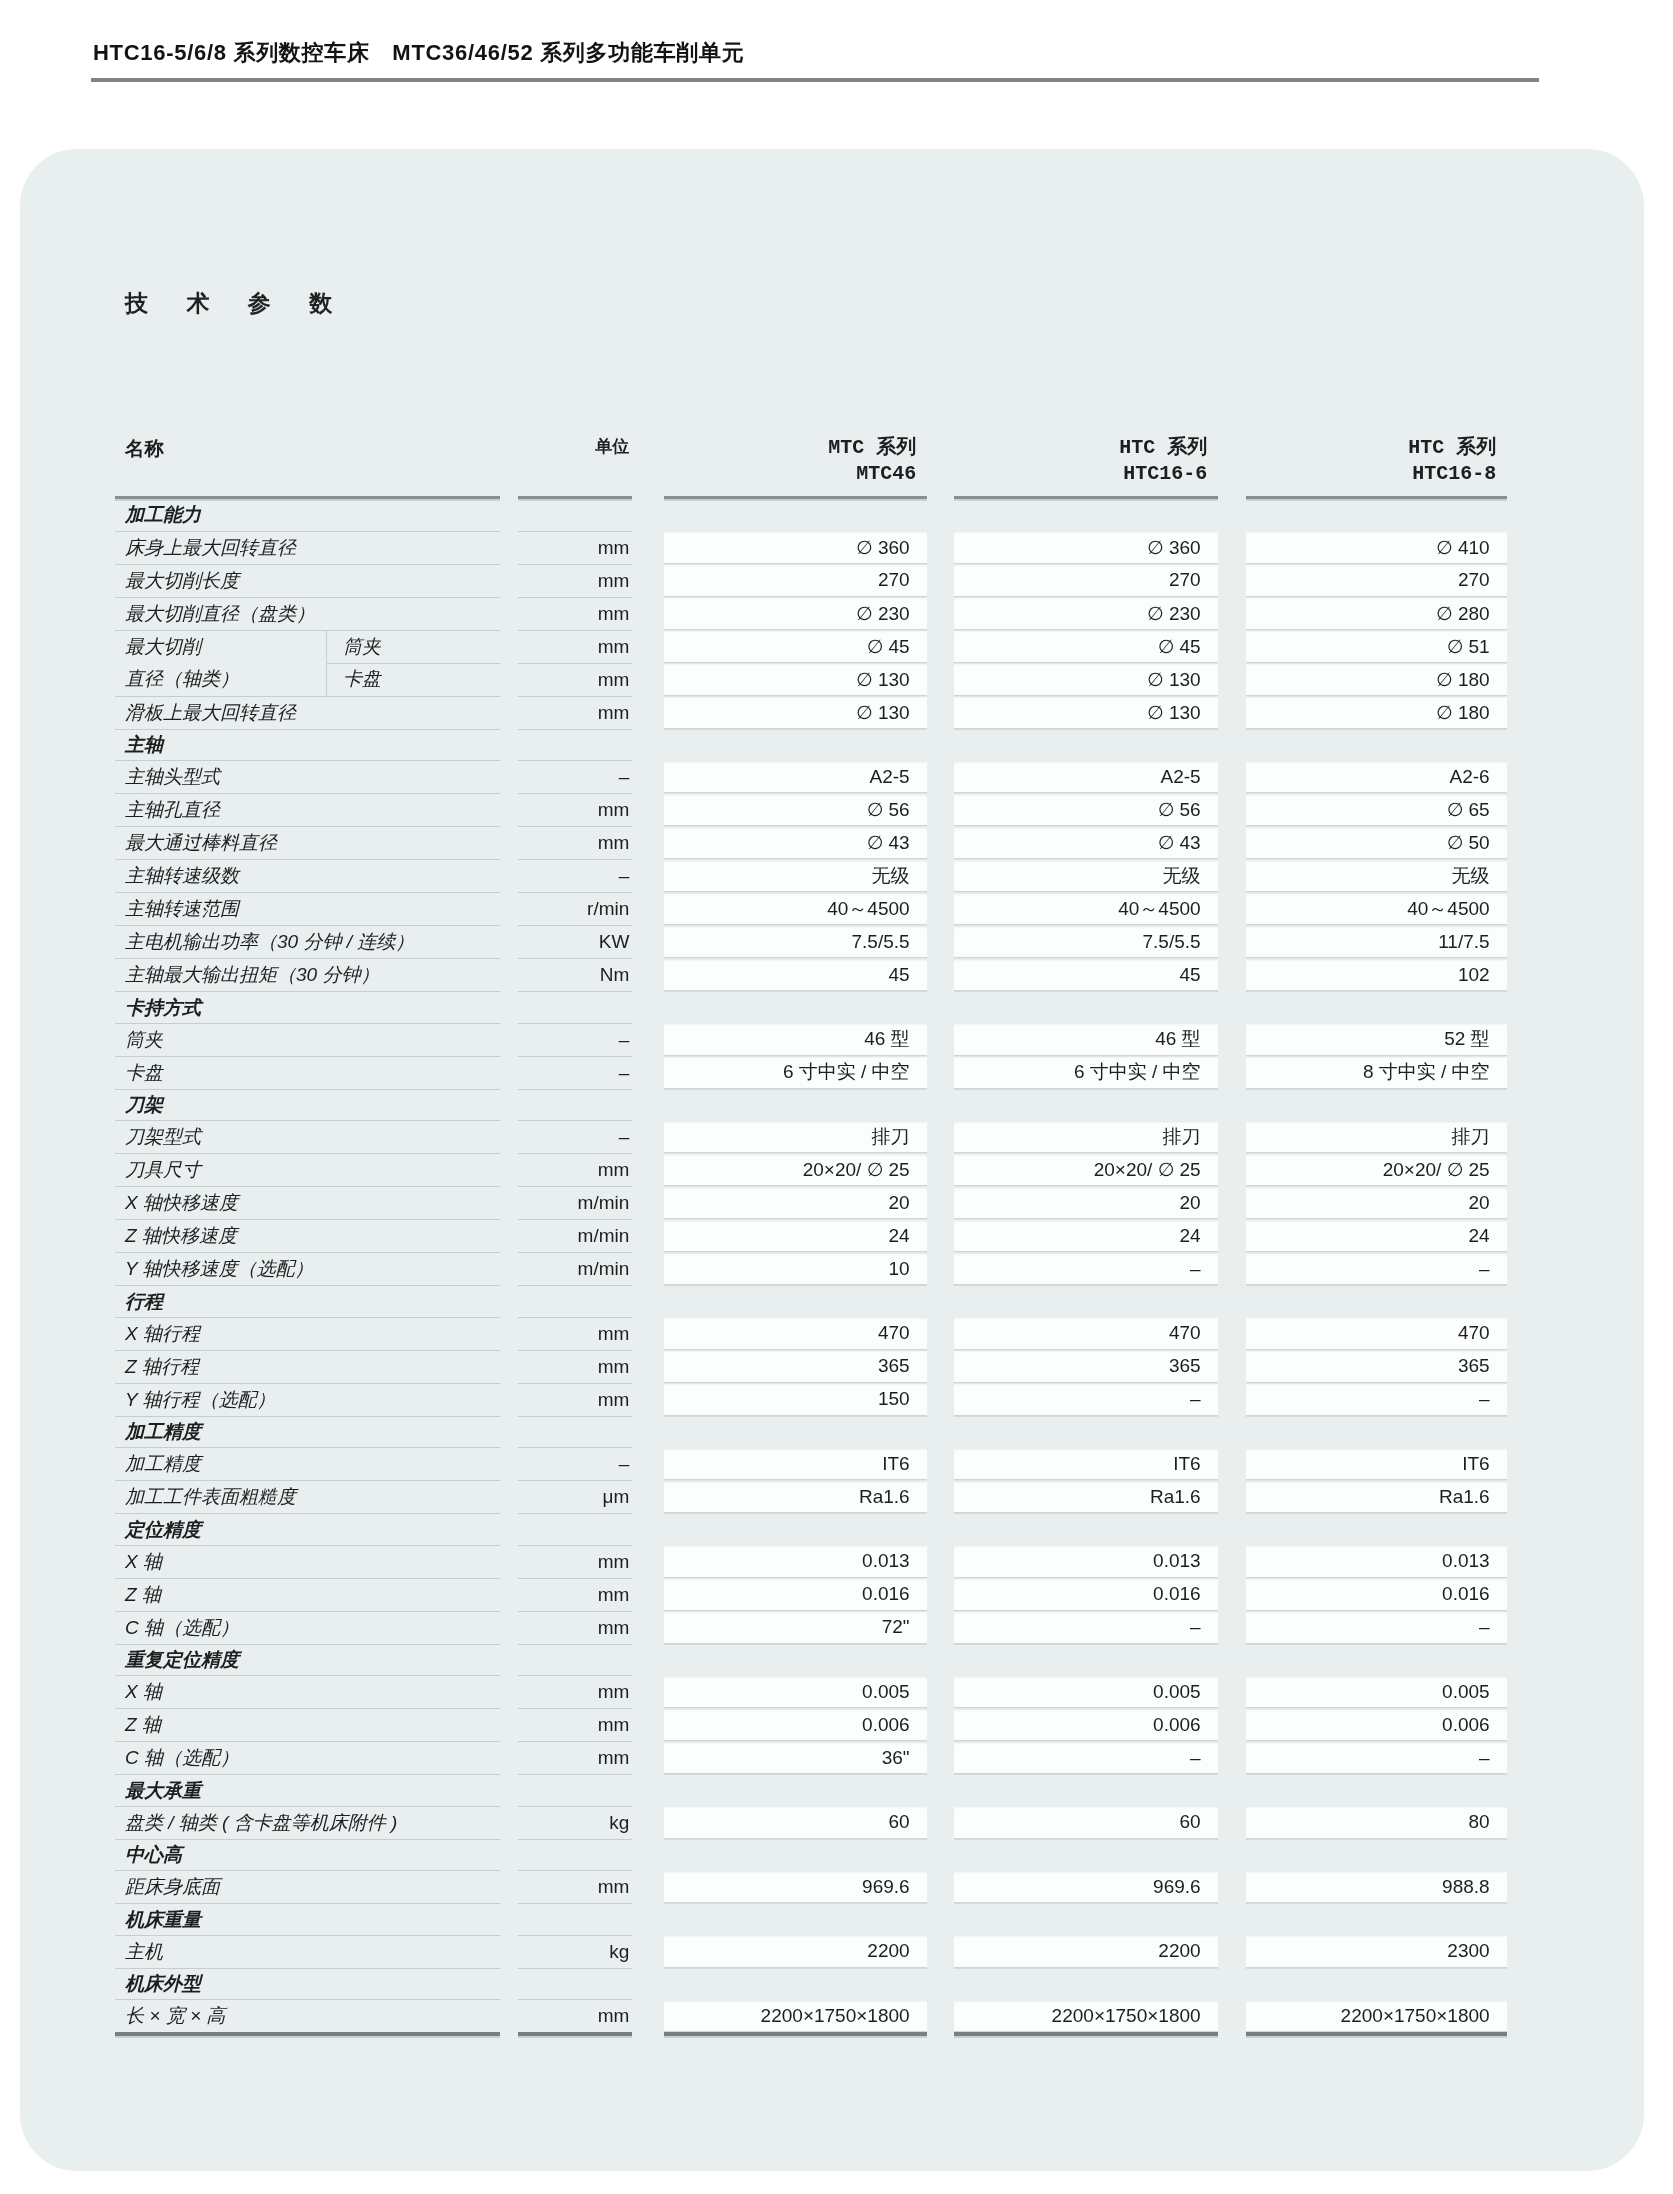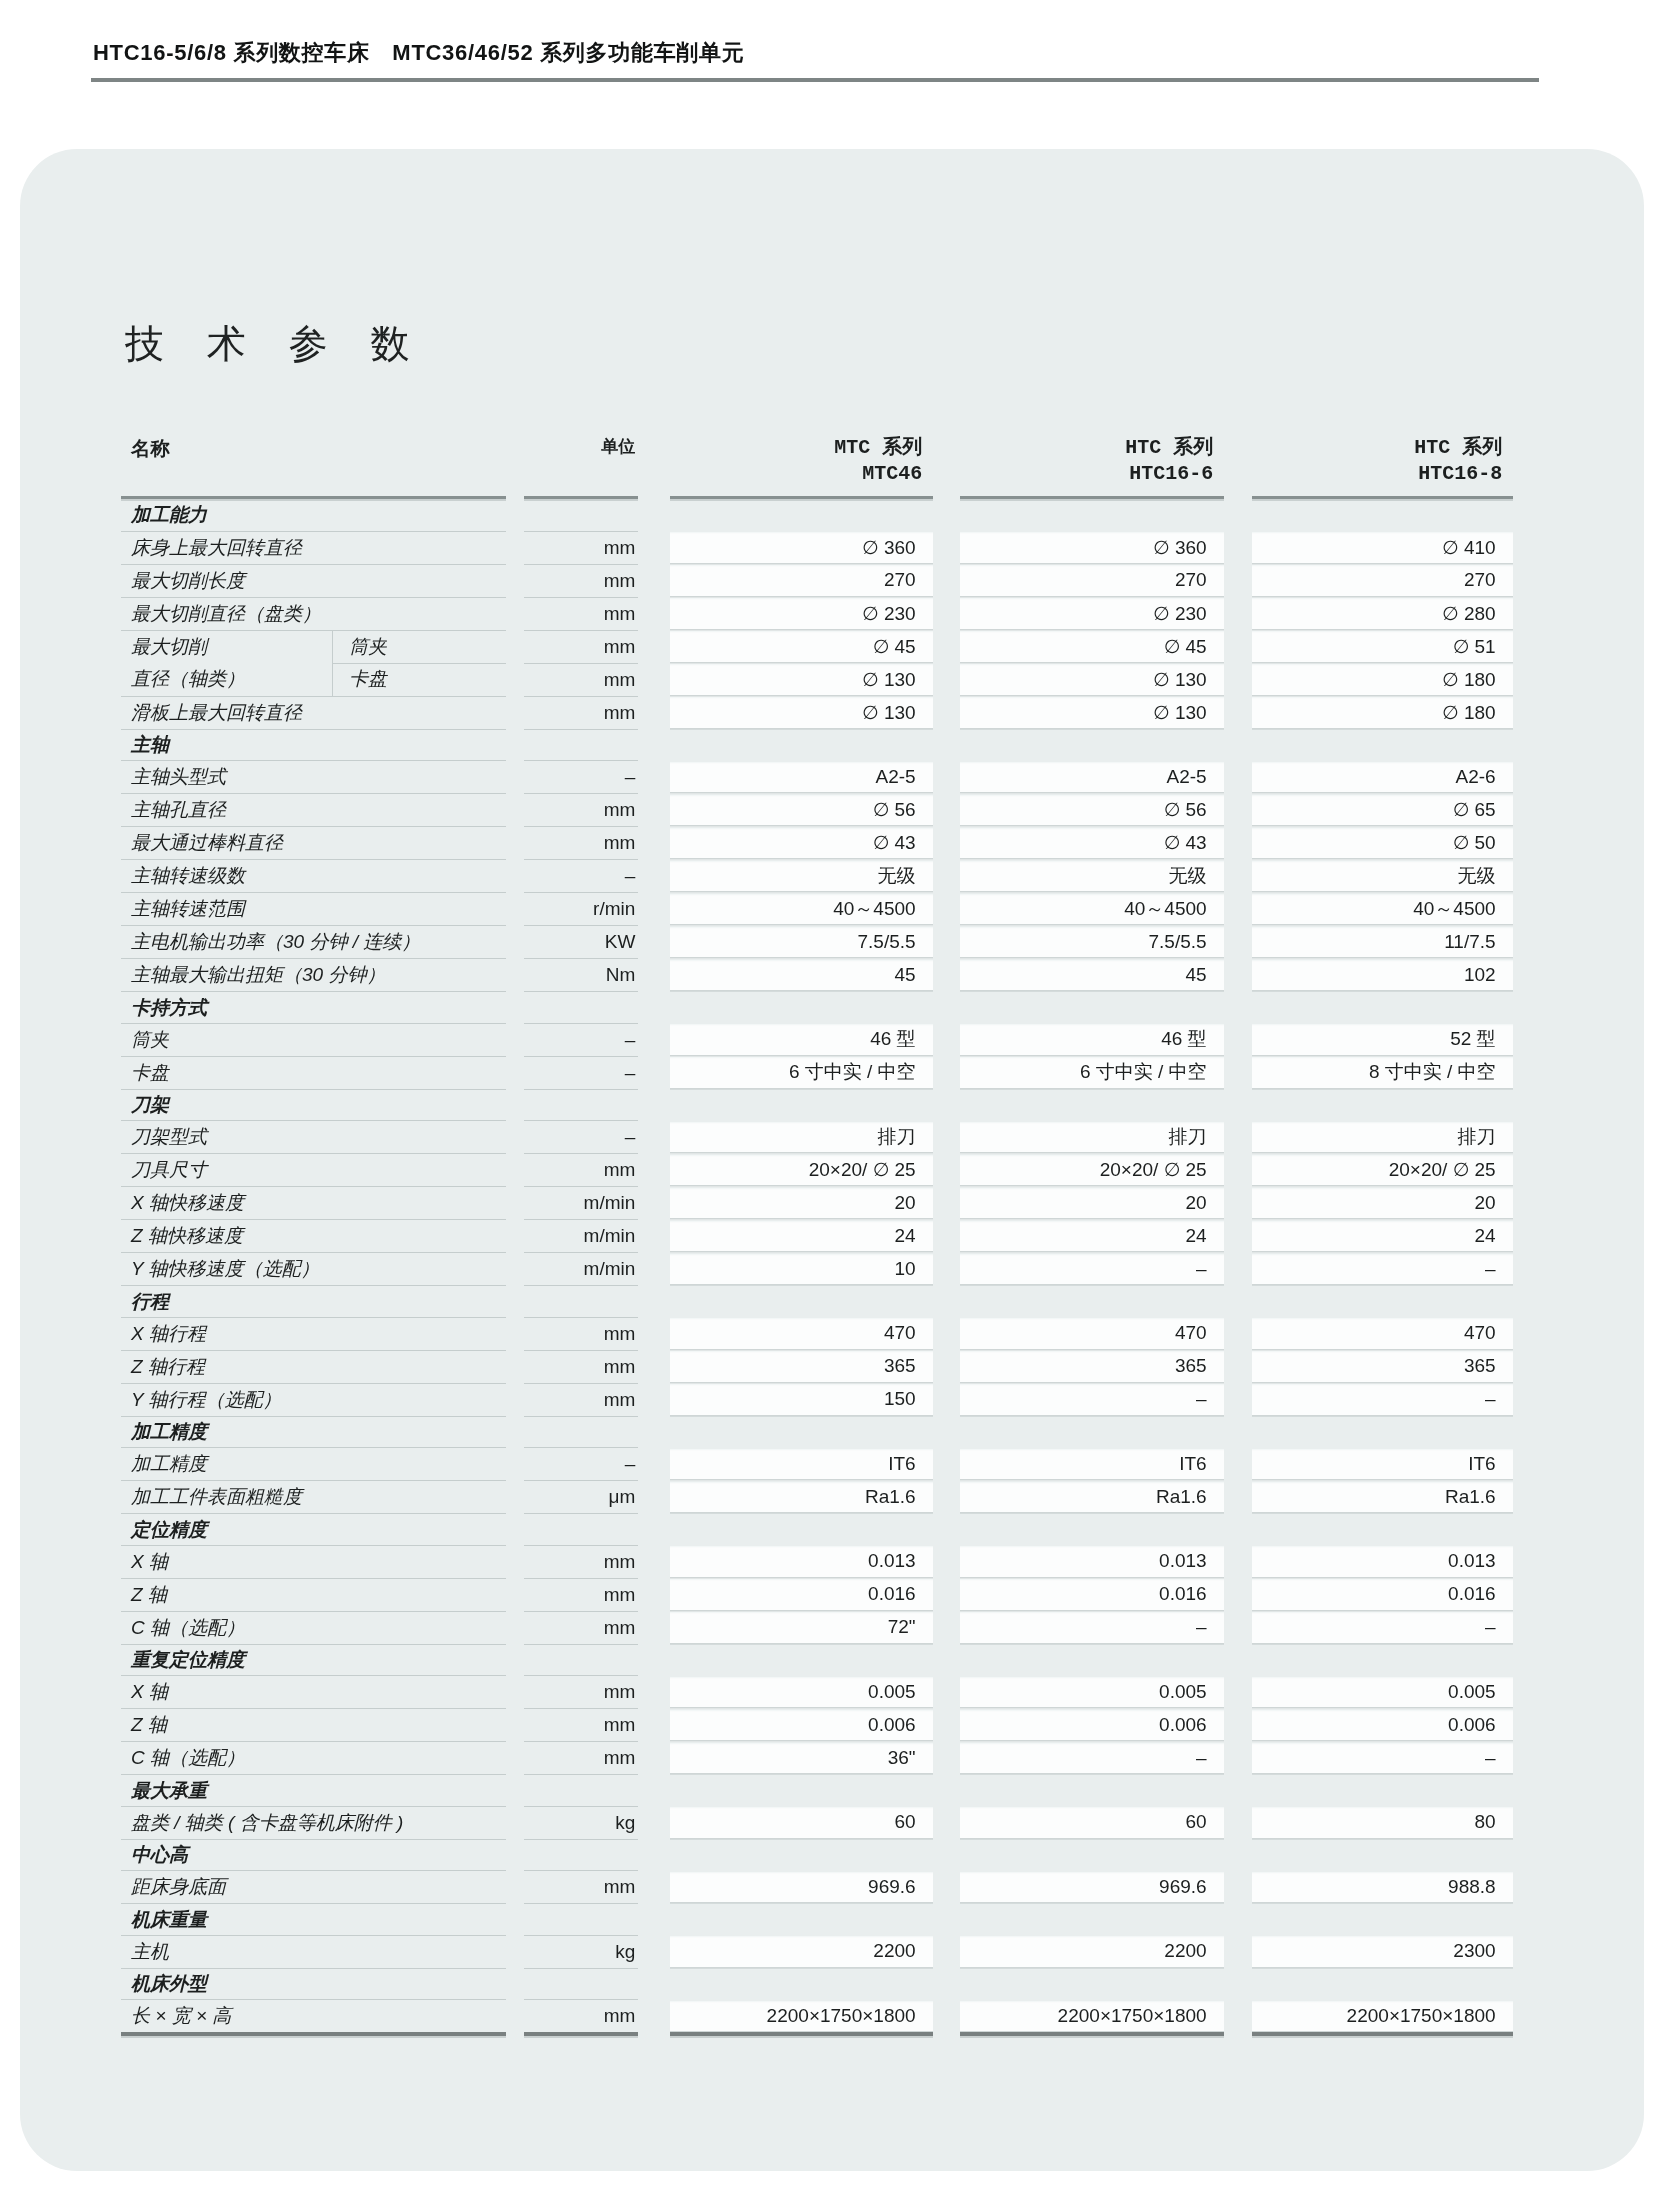--- a/index.html
+++ b/index.html
@@ -19,26 +19,26 @@
     position:absolute;left:91px;top:78px;width:1448px;height:4px;background:#7e8585;
   }
 
   
   .panel{
     position:absolute;left:20px;top:149px;width:1624px;height:2022px;
     background:#e9eeee;border-radius:57px;
   }
 
   .title{
-    position:absolute;left:125px;top:288px;font-size:39px;letter-spacing:16px;
-    color:#1f2222;font-weight:normal;margin-top:29px;
+    position:absolute;left:125px;top:288px;font-size:23px;letter-spacing:16px;
+    color:#1f2222;font-weight:bold;
   }
 
   
-  .table{position:absolute;left:121px;top:430px;width:1393px;--cols:385px 18px 114px 32px 263px 27px 264px 28px 261px;}
+  .table{position:absolute;left:115px;top:430px;width:1393px;--cols:385px 18px 114px 32px 263px 27px 264px 28px 261px;}
 
   .thead{display:grid;grid-template-columns:var(--cols);height:66px;font-weight:bold;}
   .thead .hc{box-sizing:border-box;}
   .thead .hname{grid-column:1;display:flex;align-items:flex-start;padding:5.4px 0 0 10px;font-size:19.4px;}
   .thead .hunit{grid-column:3;display:flex;align-items:flex-start;justify-content:flex-end;padding:5.4px 2.7px 0 0;font-size:17px;}
   .thead .hm1{grid-column:5;}
   .thead .hm2{grid-column:7;}
   .thead .hm3{grid-column:9;}
   .thead .hmodel{display:flex;flex-direction:column;align-items:flex-end;padding:5.4px 10.7px 0 0;font-size:20px;line-height:25.5px;font-family:Liberation Mono, monospace;}
 

